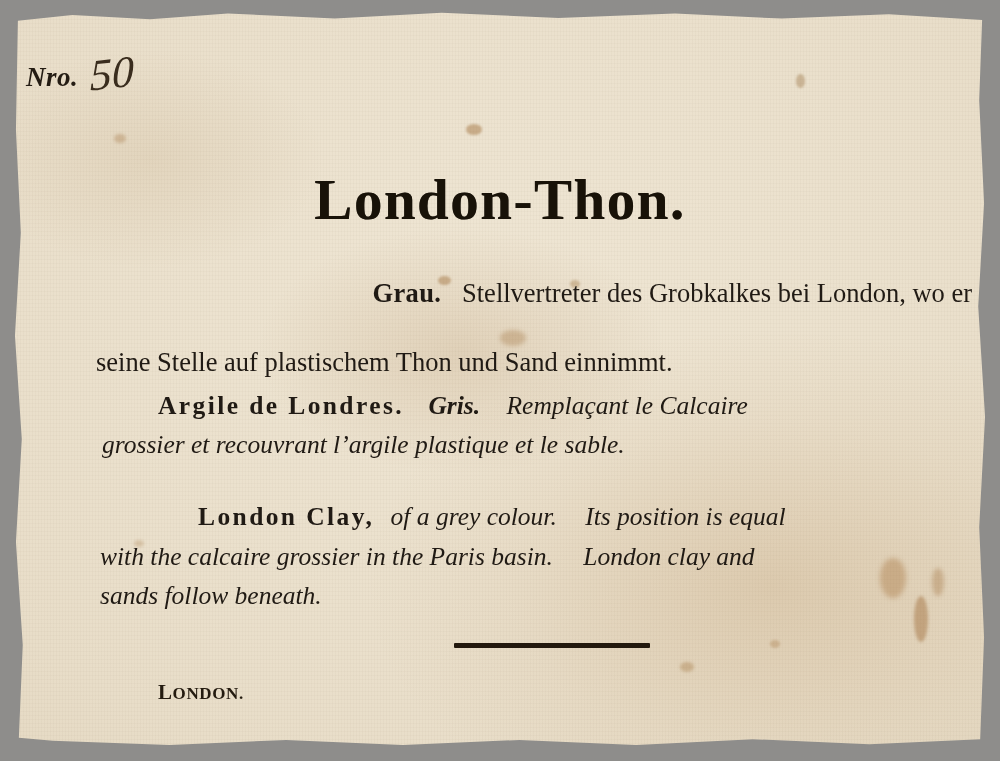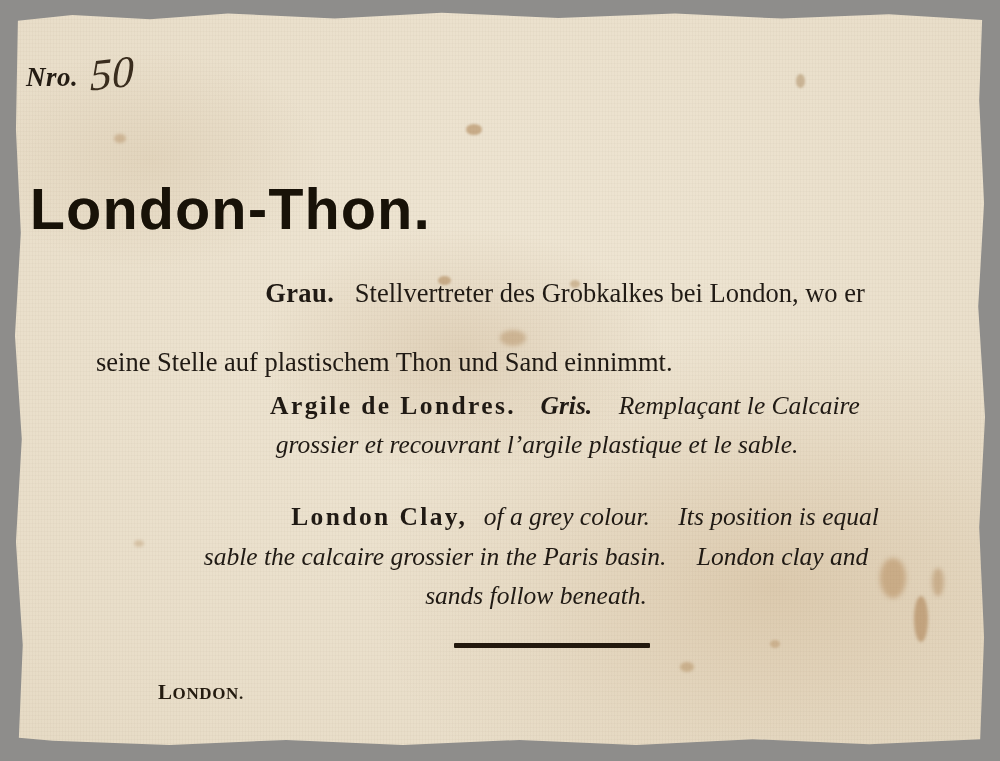--- a/index.html
+++ b/index.html
@@ -84,46 +84,45 @@
     font-style: italic;
     font-size: 44px;
     font-weight: 400;
     color: #3a2d1e;
     transform: rotate(-6deg) skewX(-6deg);
     line-height: 0.8;
     position: relative;
     top: 2px;
   }
   h1#title {
-    margin: 16px;
+    margin: 7px;
     position: absolute;
     left: 0;
     right: 0;
     top: 148px;
-    text-align: left;
-    font-family: Liberation Sans, sans-serif;
+    text-align: center;
+    font-family: Liberation Serif, serif;
     font-weight: bold;
     font-size: 57px;
     letter-spacing: 1.5px;
     color: #181208;
     text-shadow: 0 0 0.6px rgba(20,14,8,0.6);
   }
   .block {
     position: absolute;
     left: 82px;
     right: 14px;
   }
   .line {
     white-space: nowrap;
-    text-align: center;
   }
   
   #block-de { top: 262px; }
   #block-de .line1 {
-    text-align: center;
+    text-align: right;
     padding-left: 62px;
     font-size: 26.5px;
     line-height: 1.46;
   }
   #block-de .line2 {
     text-align: left;
     font-size: 26.5px;
     line-height: 1.46;
     margin-top: 30px;
   }
@@ -235,21 +234,21 @@
         <div class="line line2">grossier et recouvrant l’argile plastique et le sable.</div>
       </div>
 
       <div class="block" id="block-en">
         <div class="line line1">
           <span class="bold sp">London Clay,</span>
           <span style="margin-left:10px;">of a grey colour.</span>
           <span style="margin-left:22px;">Its position is equal</span>
         </div>
         <div class="line line2">
-          <span>sable the calcaire grossier in the Paris basin.</span>
+          <span>with the calcaire grossier in the Paris basin.</span>
           <span style="margin-left:24px;">London clay and</span>
         </div>
         <div class="line line3">sands follow beneath.</div>
       </div>
 
       <div id="rule"></div>
 
       <div id="imprint">
         <span>L</span><span class="small-caps">ONDON.</span>
       </div>

